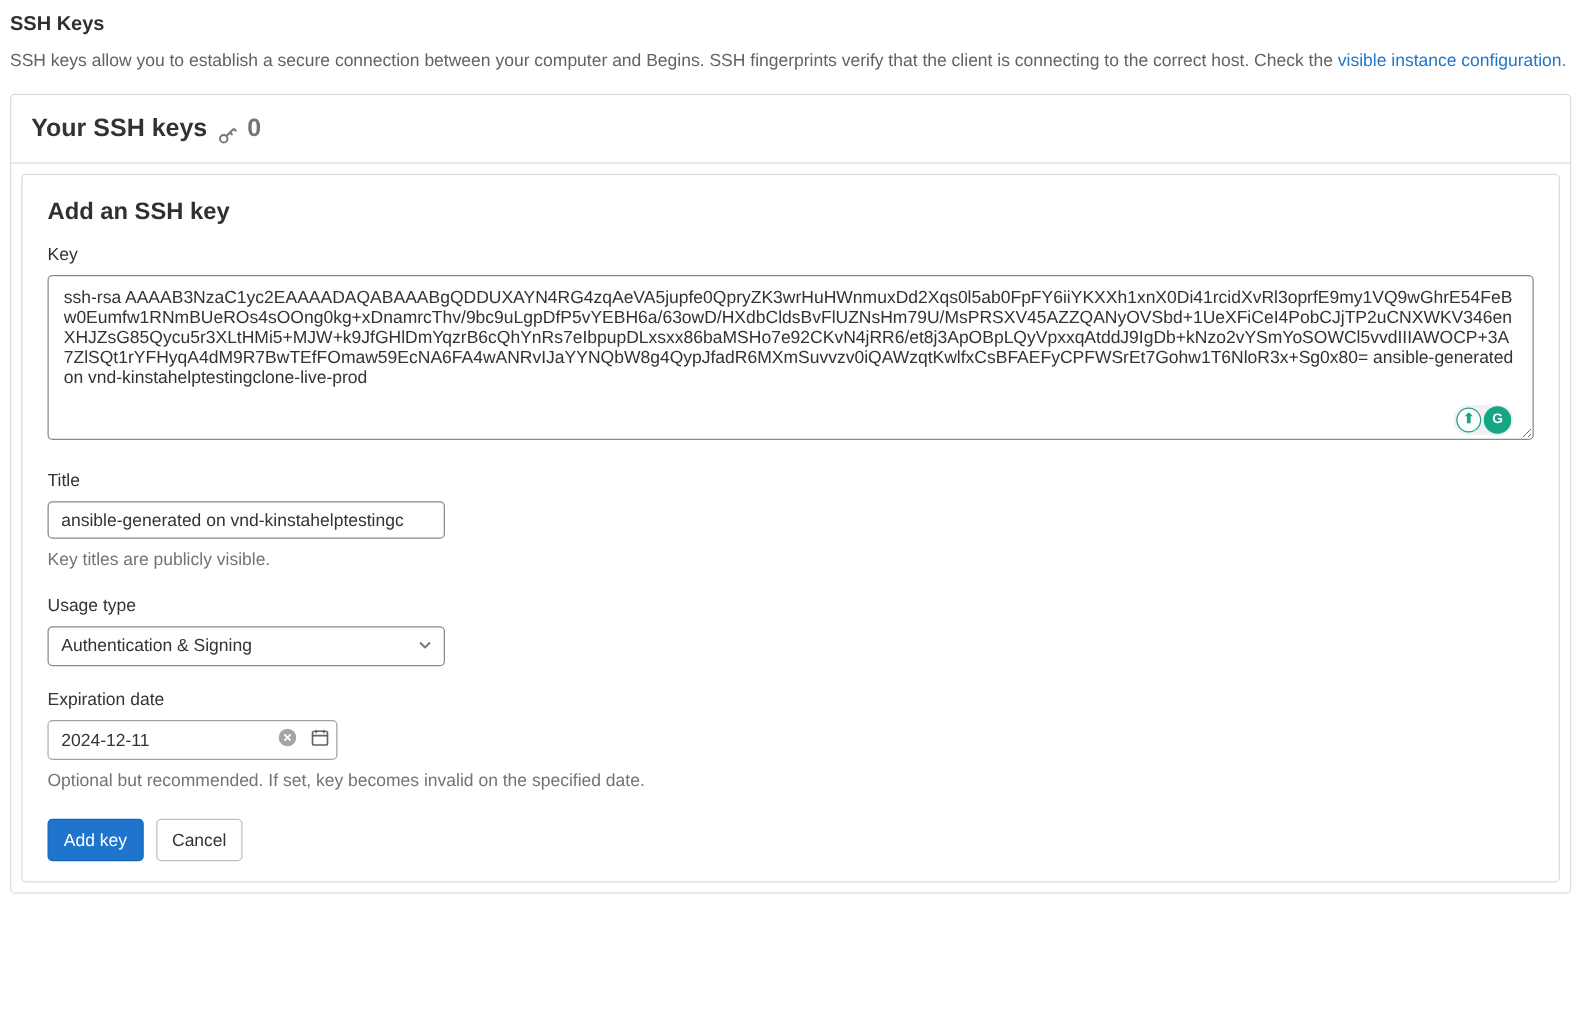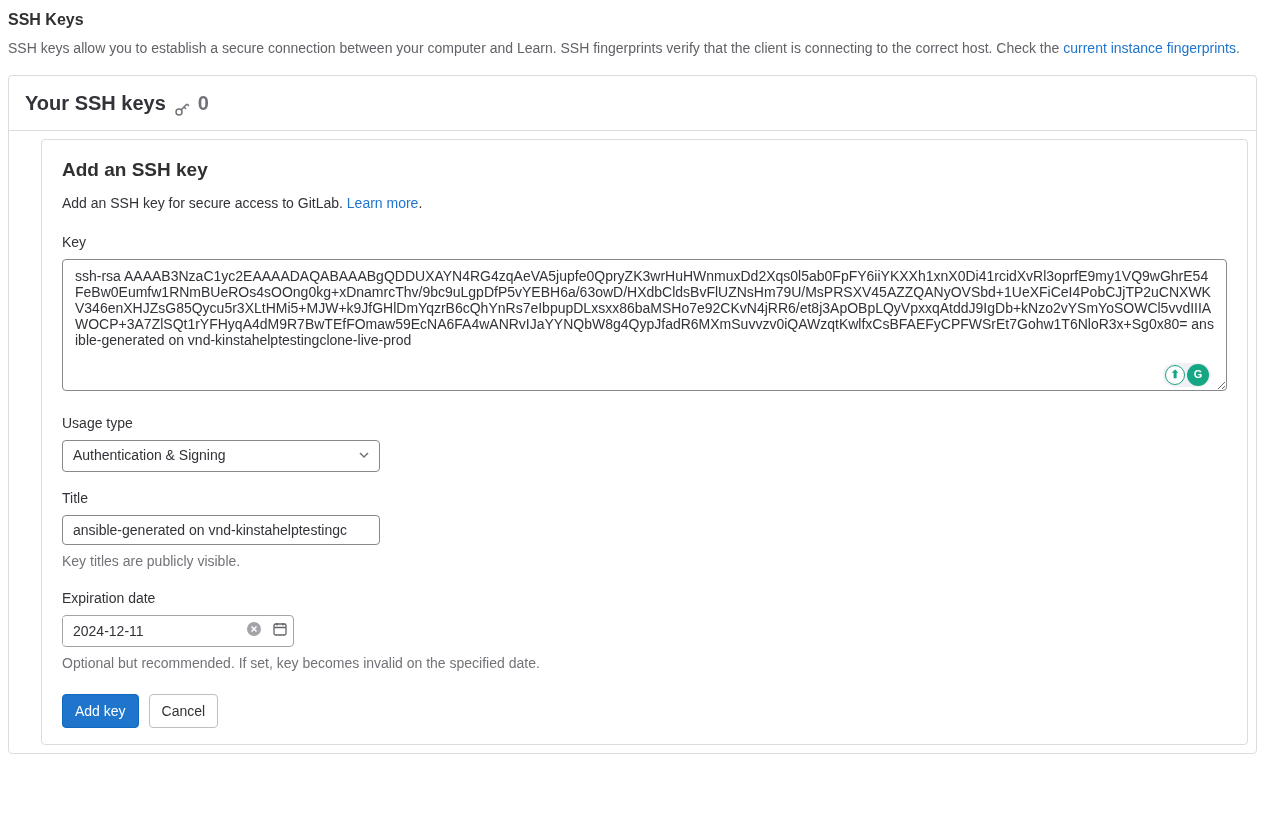--- a/index.html
+++ b/index.html
@@ -39,21 +39,20 @@
     color: #333238;
     font-size: 20px;
   }
   .card-header .title { font-weight: 600; }
   .key-icon { width: 16px; height: 16px; display: inline-block; color: #737278;}
   .card-body { padding: 16px; }
   .inner-card {
     border: 1px solid #dcdcde;
     border-radius: 4px;
     background: #fff;
-    margin-left: 24px;
   }
   .inner-body { padding: 16px 20px; }
   h2.section-title {
     font-size: 19px;
     font-weight: 700;
     margin: 0 0 8px 0;
     color: #303030;
   }
   .section-desc {
     color: #333238;
@@ -167,72 +166,69 @@
     color: #333238;
     border: 1px solid #bfbfc3;
   }
   .key-count { color:#737278; font-weight:600;}
 </style>
 </head>
 <body>
 
 <h1 class="page-title">SSH Keys</h1>
 <p class="page-desc">
-  <span>SSH keys allow you to establish a secure connection between your computer and Learn. SSH fingerprints verify that the client is connecting to the correct host. Check the </span><a href="#">current instance fingerprints</a><span>.</span>
+  <span>SSH keys allow you to establish a secure connection between your computer and Begins. SSH fingerprints verify that the client is connecting to the correct host. Check the </span><a href="#">visible instance configuration</a><span>.</span>
 </p>
 
 <div class="card">
   <div class="card-header">
     <span class="title">Your SSH keys</span>
     <span class="key-icon">
       <svg viewBox="0 0 16 16" width="16" height="16" fill="none" stroke="currentColor" stroke-width="1.5">
           <circle cx="5" cy="11" r="3"></circle>
           <path d="M7.2 8.8 L13 3 M10 6 l2 2 M13 3 l2 2"></path>
         </svg>
     </span>
     <span class="key-count">0</span>
   </div>
 
   <div class="card-body" style="padding:8px;">
     <div class="inner-card">
       <div class="inner-body">
         <h2 class="section-title">Add an SSH key</h2>
-        <p class="section-desc">
-          <span>Add an SSH key for secure access to GitLab. </span><a href="#">Learn more</a><span>.</span>
-        </p>
 
         <div class="form-group">
           <label class="form-label">Key</label>
           <div class="textarea-wrap">
             <textarea class="key-input" style="">ssh-rsa AAAAB3NzaC1yc2EAAAADAQABAAABgQDDUXAYN4RG4zqAeVA5jupfe0QpryZK3wrHuHWnmuxDd2Xqs0l5ab0FpFY6iiYKXXh1xnX0Di41rcidXvRl3oprfE9my1VQ9wGhrE54FeBw0Eumfw1RNmBUeROs4sOOng0kg+xDnamrcThv/9bc9uLgpDfP5vYEBH6a/63owD/HXdbCldsBvFlUZNsHm79U/MsPRSXV45AZZQANyOVSbd+1UeXFiCeI4PobCJjTP2uCNXWKV346enXHJZsG85Qycu5r3XLtHMi5+MJW+k9JfGHlDmYqzrB6cQhYnRs7eIbpupDLxsxx86baMSHo7e92CKvN4jRR6/et8j3ApOBpLQyVpxxqAtddJ9IgDb+kNzo2vYSmYoSOWCl5vvdIIIAWOCP+3A7ZlSQt1rYFHyqA4dM9R7BwTEfFOmaw59EcNA6FA4wANRvIJaYYNQbW8g4QypJfadR6MXmSuvvzv0iQAWzqtKwlfxCsBFAEFyCPFWSrEt7Gohw1T6NloR3x+Sg0x80= ansible-generated on vnd-kinstahelptestingclone-live-prod</textarea>
             <div class="grammar-badges">
               <div class="badge-pill">
                 <span class="circle-badge o-badge">⬆</span>
                 <span class="circle-badge g-green">G</span>
               </div>
             </div>
           </div>
         </div>
 
         <div class="form-group">
+          <label class="form-label">Title</label>
+          <input type="text" class="text-input title-input" value="ansible-generated on vnd-kinstahelptestingc" style="">
+          <div class="help-text">Key titles are publicly visible.</div>
+        </div>
+
+        <div class="form-group">
           <label class="form-label">Usage type</label>
           <div class="select">
             <span>Authentication &amp; Signing</span>
             <span class="chev">
               <svg width="10" height="10" viewBox="0 0 10 10">
                   <path d="M1 3 L5 7 L9 3" fill="none" stroke="currentColor" stroke-width="1.5"></path>
                 </svg>
             </span>
           </div>
-        </div>
-
-        <div class="form-group">
-          <label class="form-label">Title</label>
-          <input type="text" class="text-input title-input" value="ansible-generated on vnd-kinstahelptestingc" style="">
-          <div class="help-text">Key titles are publicly visible.</div>
         </div>
 
         <div class="form-group">
           <label class="form-label">Expiration date</label>
           <div class="date-wrap">
             <input type="text" value="2024-12-11" style="">
             <button class="clear-btn">
               <span>
                 <svg width="16" height="16" viewBox="0 0 16 16">
                     <circle cx="8" cy="8" r="7" fill="#a4a3a8"></circle>

